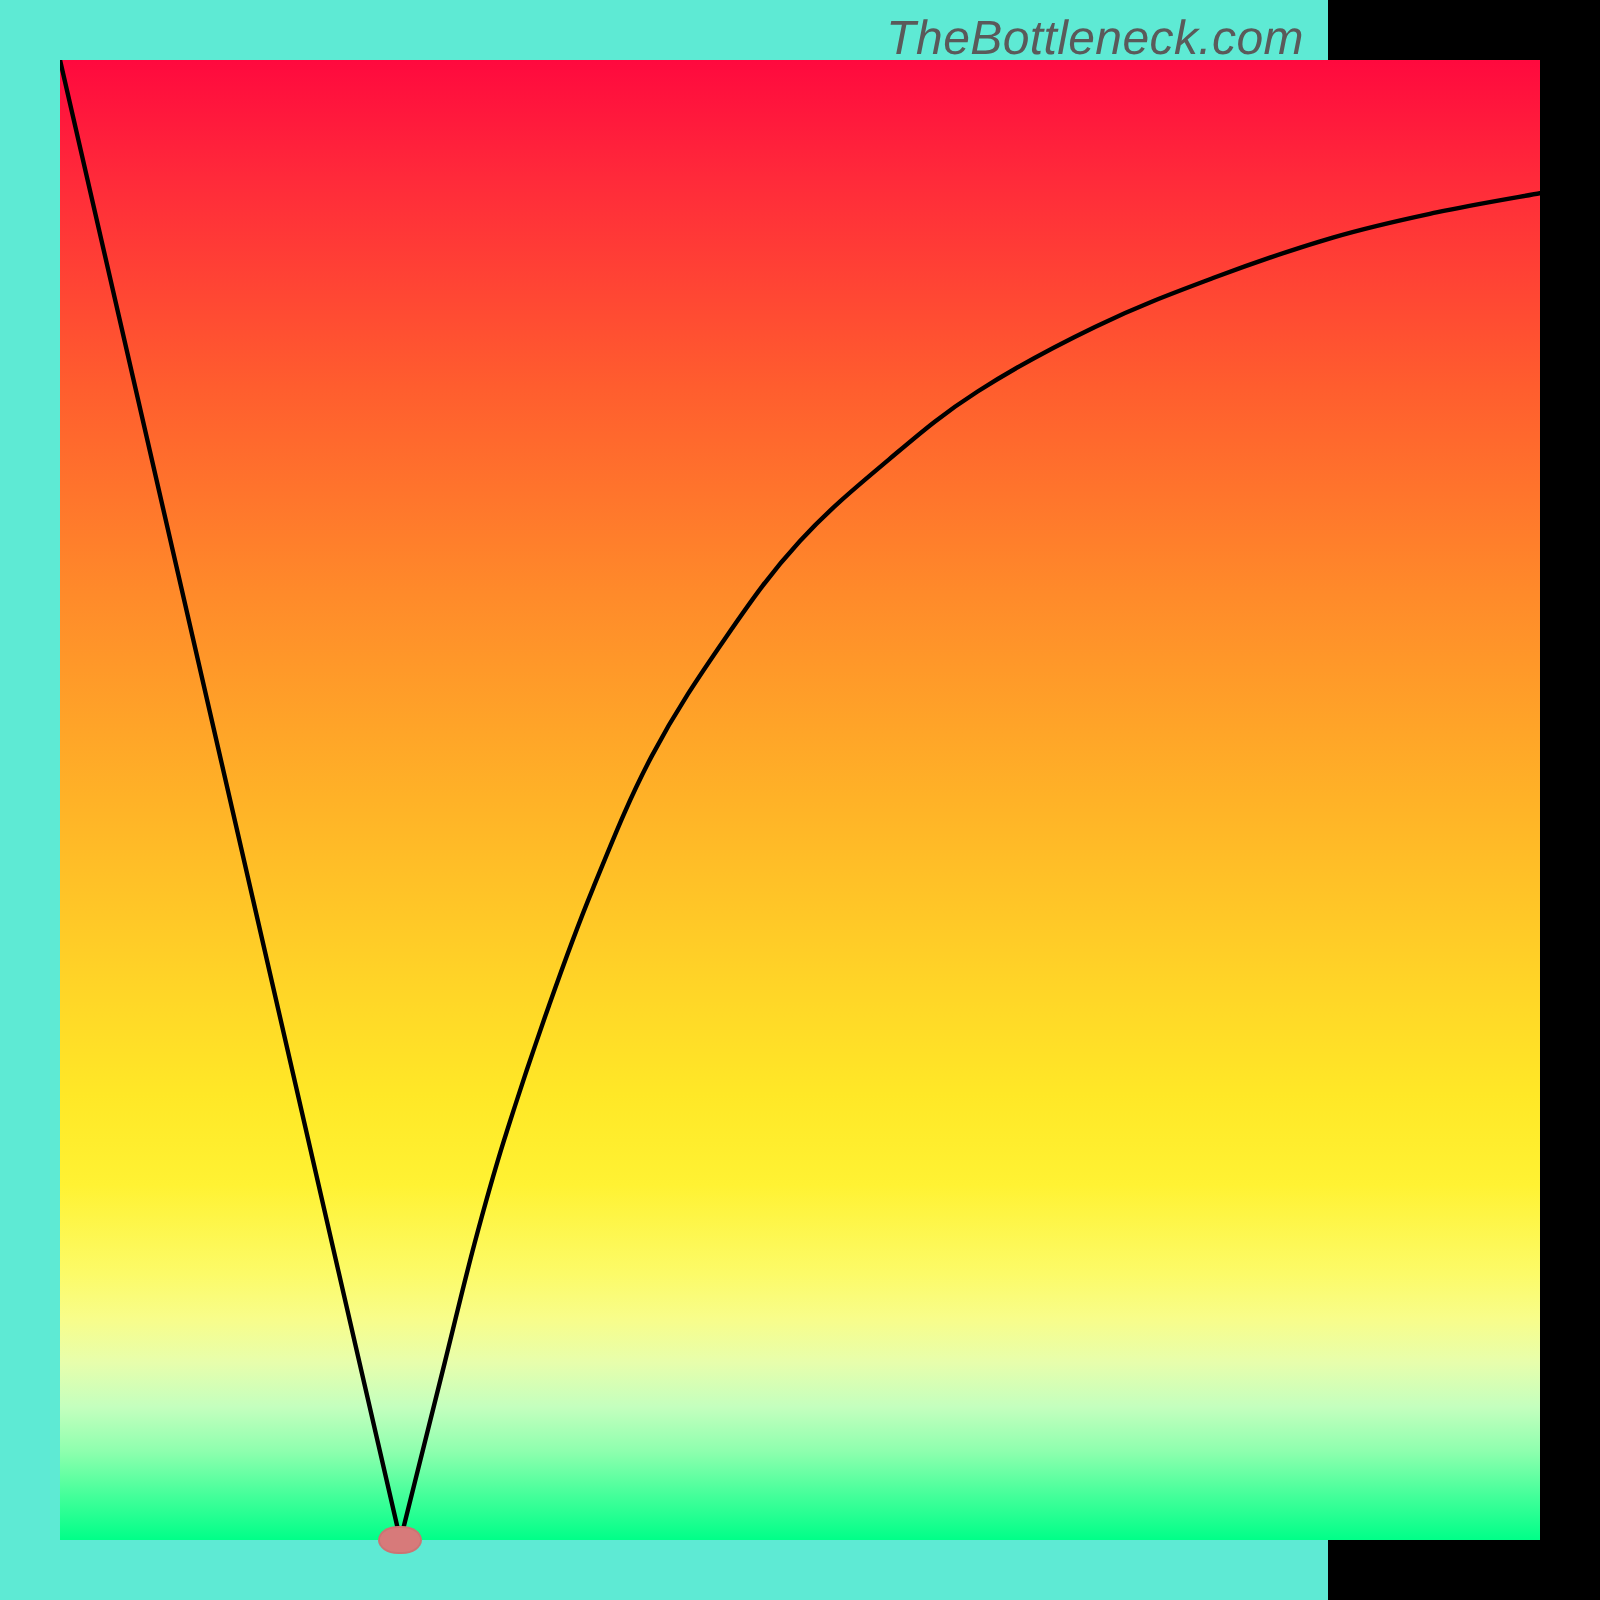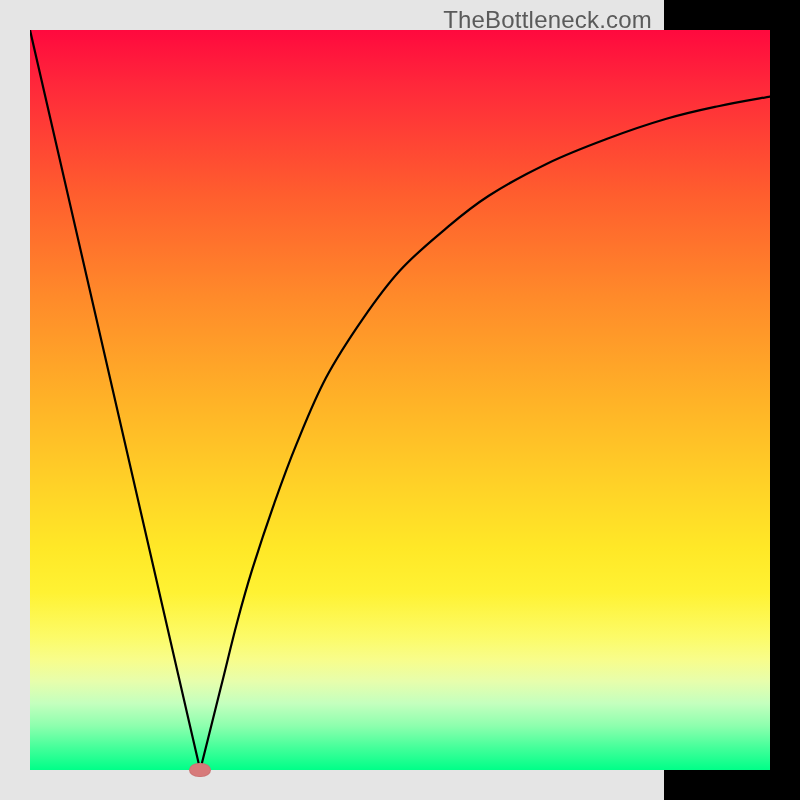--- a/index.html
+++ b/index.html
@@ -7,21 +7,22 @@
     padding: 0;
     width: 800px;
     height: 800px;
     background: #000;
     overflow: hidden;
   }
   .frame {
     position: relative;
     width: 664px;
     height: 800px;
-    background: #e5e5e5;
+    background: #5eead4;
+    font-style: italic;
   }
   .watermark {
     position: absolute;
     top: 6px;
     right: 12px;
     font-family: Arial, Helvetica, sans-serif;
     font-size: 24px;
     color: #5a5a5a;
     letter-spacing: 0.2px;
     user-select: none;

